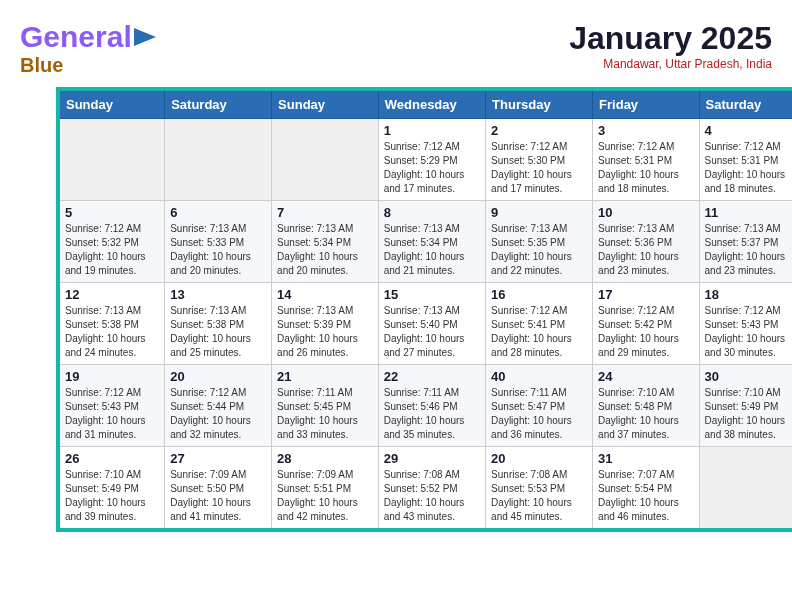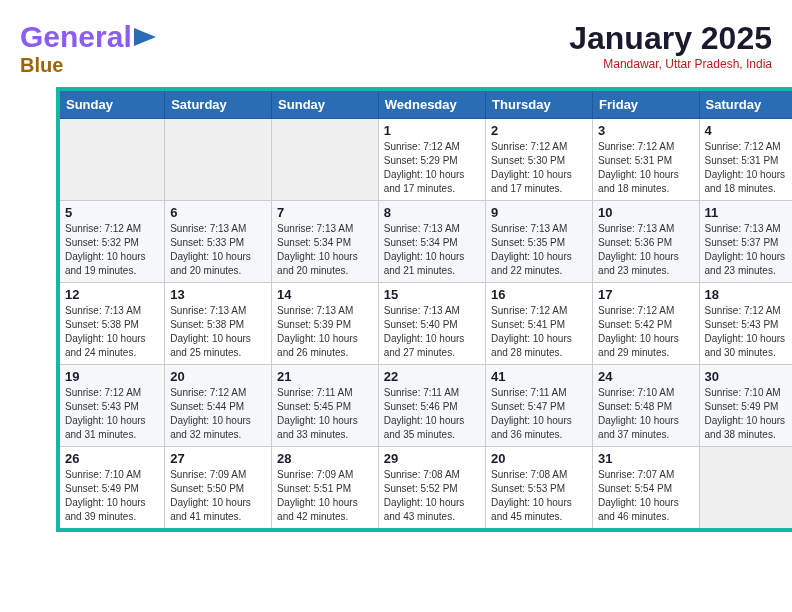--- a/index.html
+++ b/index.html
@@ -277,21 +277,21 @@
 and 33 minutes.</div>
         </td>
         <td>
           <div class="day-number">22</div>
           <div class="day-info" style="white-space: pre-line;">Sunrise: 7:11 AM
 Sunset: 5:46 PM
 Daylight: 10 hours
 and 35 minutes.</div>
         </td>
         <td>
-          <div class="day-number">41</div>
+          <div class="day-number">40</div>
           <div class="day-info" style="white-space: pre-line;">Sunrise: 7:11 AM
 Sunset: 5:47 PM
 Daylight: 10 hours
 and 36 minutes.</div>
         </td>
         <td>
           <div class="day-number">24</div>
           <div class="day-info" style="white-space: pre-line;">Sunrise: 7:10 AM
 Sunset: 5:48 PM
 Daylight: 10 hours

